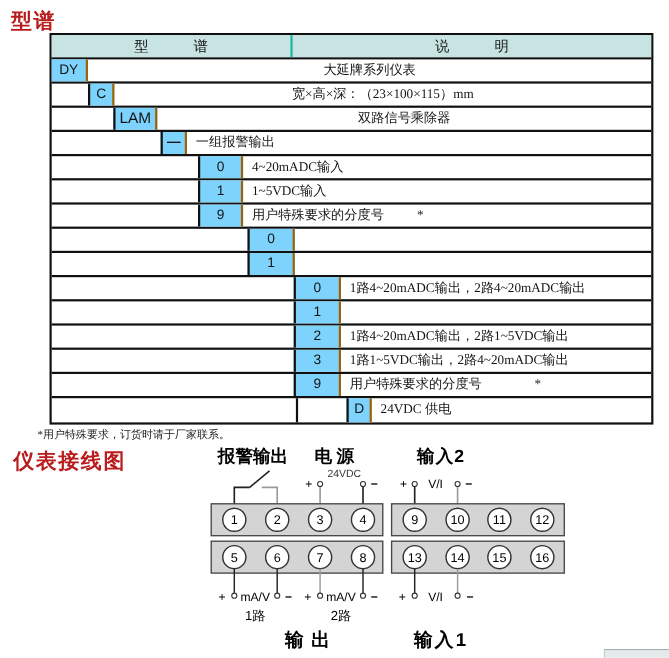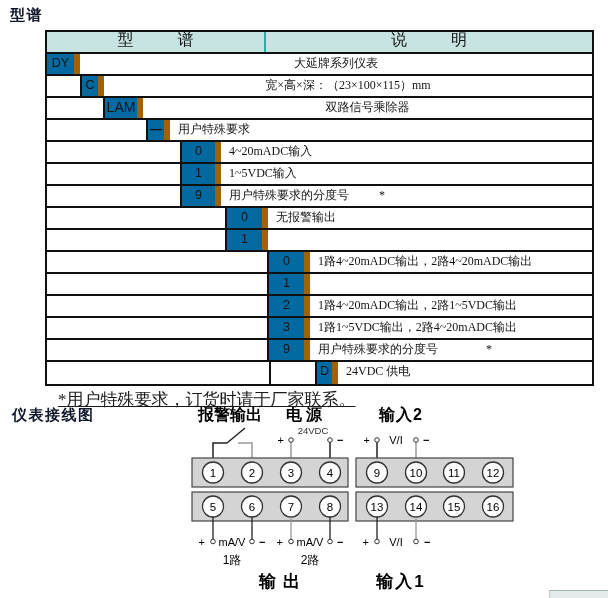--- a/index.html
+++ b/index.html
@@ -1,54 +1,54 @@
 <!DOCTYPE html>
 <html><head>
 <meta charset="utf-8">
 <style>
   html,body{margin:0;padding:0;}
   body{
     width:608px;height:598px;background:#ffffff;position:relative;overflow:hidden;
     font-family:"Liberation Sans",sans-serif;color:#141414;
   }
   .blue-heading{
-    position:absolute;color:#0f172a;font-weight:bold;font-size:15px;
+    position:absolute;color:#b91c1c;font-weight:bold;font-size:19px;
     letter-spacing:1.5px;font-family:"Liberation Sans",sans-serif;
   }
   
   .spec-table{
     position:absolute;left:45px;top:30px;width:545px;
     border:2px solid #101010;background:#fff;
   }
   .t-row{display:flex;height:22px;border-bottom:2px solid #101010;box-sizing:border-box;}
   .t-row:last-child{border-bottom:none;}
   .th{
-    background:#c8e4e2;text-align:center;line-height:19px;font-size:16px;
-    letter-spacing:14px;text-indent:14px;font-family:Liberation Mono, monospace;
+    background:#c8e4e2;text-align:center;line-height:19px;font-size:13px;
+    letter-spacing:14px;text-indent:14px;font-family:Liberation Sans, sans-serif;
     box-sizing:border-box;
   }
   .th-r{flex:1;border-left:2px solid #14b8a6;}
   .sp{box-sizing:border-box;flex:none;}
   .spb{border-right:2px solid #101010;}
   .cd{
-    box-sizing:border-box;flex:none;background:#0369a1;
-    border-left:2px solid #101010;border-right:6px solid #a16207;
+    box-sizing:border-box;flex:none;background:#7dd3fc;
+    border-left:2px solid #101010;border-right:2px solid #a16207;
     text-align:center;line-height:18px;font-size:12.5px;
   }
   .t-row .cd:first-child{border-left:none;}
   .ds{
     flex:1;line-height:19px;font-size:12px;padding-left:8px;white-space:nowrap;
     font-family:"Liberation Serif",serif;overflow:hidden;
   }
   .ds.c{text-align:center;padding-left:0;}
   .ds.sans{font-family:Liberation Serif, serif;}
   .note{display:inline-block;}
   .footnote{
-    position:absolute;left:58px;top:388px;font-size:17px;
-    font-family:"Liberation Serif",serif;color:#1a1a1a;text-decoration:underline;
+    position:absolute;left:34px;top:388px;font-size:10px;
+    font-family:"Liberation Serif",serif;color:#1a1a1a;
   }
   
   .wiring-svg{position:absolute;left:0;top:398px;}
   .artifact{
     position:absolute;left:549px;top:590px;width:59px;height:8px;
     background:#e4eaea;border-top:1px solid #9fb0b0;border-left:1px solid #c4cfcf;
   }
   svg text{font-family:"Liberation Sans",sans-serif;}
 </style>
 </head>
@@ -75,21 +75,21 @@
 
   <div class="t-row">
     <div class="sp" style="width:56px"></div>
     <div class="cd" style="width:40px;font-size:14px">LAM</div>
     <div class="ds c">双路信号乘除器</div>
   </div>
 
   <div class="t-row">
     <div class="sp" style="width:99px"></div>
     <div class="cd" style="width:24px;font-weight:bold">—</div>
-    <div class="ds">用户特殊要求</div>
+    <div class="ds">一组报警输出</div>
   </div>
 
   <div class="t-row">
     <div class="sp" style="width:133px"></div>
     <div class="cd" style="width:41px">0</div>
     <div class="ds sans">4~20mADC输入</div>
   </div>
 
   <div class="t-row">
     <div class="sp" style="width:133px"></div>
@@ -101,21 +101,20 @@
     <div class="sp" style="width:133px"></div>
     <div class="cd" style="width:41px">9</div>
     <div class="ds">
       <span>用户特殊要求的分度号</span><span class="note" style="margin-left:30px">*</span>
     </div>
   </div>
 
   <div class="t-row">
     <div class="sp" style="width:178px"></div>
     <div class="cd" style="width:43px">0</div>
-    <div class="ds">无报警输出</div>
   </div>
 
   <div class="t-row">
     <div class="sp" style="width:178px"></div>
     <div class="cd" style="width:43px">1</div>
   </div>
 
   <div class="t-row">
     <div class="sp" style="width:220px"></div>
     <div class="cd" style="width:43px">0</div>

